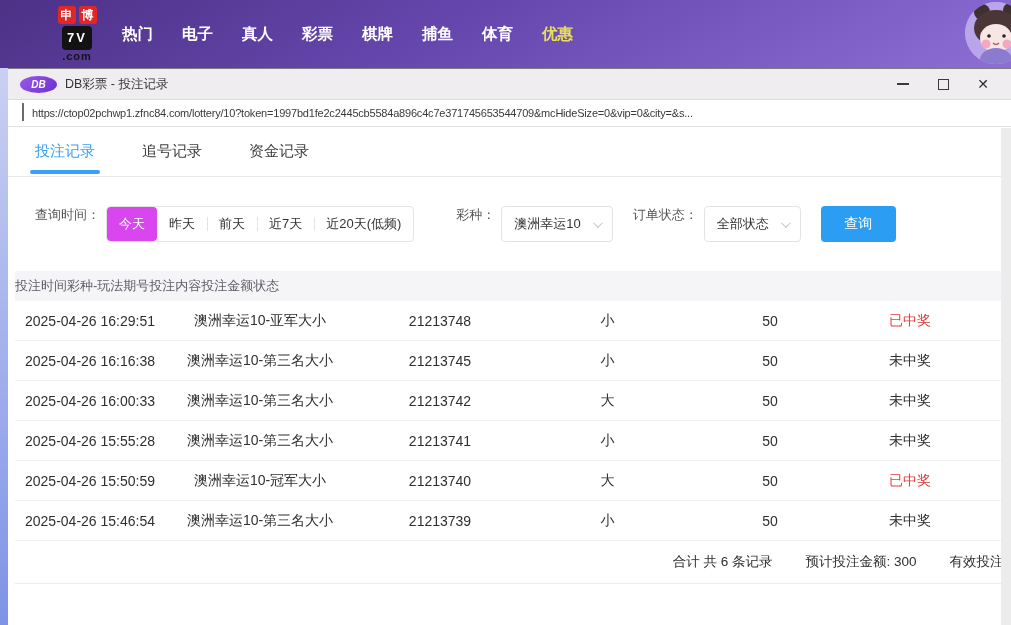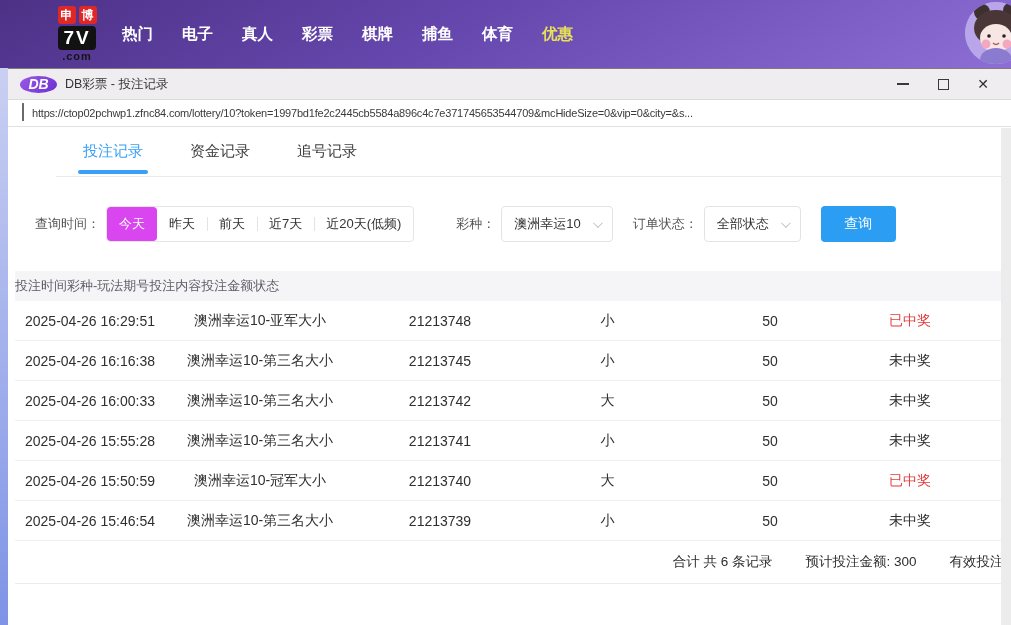--- a/index.html
+++ b/index.html
@@ -7,63 +7,63 @@
   body { font-family:"Liberation Sans","DejaVu Sans",sans-serif; background:#ffffff; position:relative; }
 
   
   .topbar{ position:absolute; top:0; left:0; width:1011px; height:68px;
     background:linear-gradient(150deg,#4d3186 0%,#6647ae 45%,#8c6ed5 100%);
     display:flex; align-items:center; }
   .logo{ margin-left:46px; width:62px; display:flex; flex-direction:column; align-items:center; cursor:pointer; }
   .logo-row{ display:flex; gap:3px; margin-bottom:2px; }
   .logo-sq{ width:18px; height:18px; background:#e02727; border-radius:3px; color:#fff;
     font-size:12px; font-weight:bold; display:flex; align-items:center; justify-content:center; }
-  .logo-7v{ background:#121212; border-radius:4px; padding:1px 5px; color:#fff; font-size:19px;
+  .logo-7v{ background:#121212; border-radius:4px; padding:1px 5px; color:#fff; font-size:13px;
     font-weight:bold; letter-spacing:2px; line-height:22px; }
   .logo-com{ color:#141414; font-size:11px; font-weight:bold; letter-spacing:1px; line-height:12px; }
   .nav{ display:flex; gap:29px; margin-left:14px; }
   .nav-item{ color:#ffffff; font-size:15.5px; font-weight:bold; cursor:pointer; white-space:nowrap; }
   .nav-item.hot{ color:#e7e157; }
   .avatar{ position:absolute; right:-16px; top:2px; width:62px; height:62px; border-radius:50%;
     overflow:hidden; background:#b9a6ea; cursor:pointer; }
 
   
   .left-strip{ position:absolute; left:0; top:68px; width:8px; height:557px;
     background:linear-gradient(#c9d0f2,#7e93e6); }
   .window{ position:absolute; left:8px; top:68px; width:1003px; height:557px; background:#fff; }
   .titlebar{ height:32px; background:#efedf0; border-top:1px solid #7d7d7d; border-bottom:1px solid #dcdadd;
     display:flex; align-items:center; padding:0 8px 0 12px; }
   .db-badge{ width:37px; height:17px; border-radius:50%; background:linear-gradient(135deg,#9a5ae8,#6c2fd0);
-    color:#fff; font-size:14px; font-weight:bold; font-style:italic; display:flex; align-items:center;
+    color:#fff; font-size:10px; font-weight:bold; font-style:italic; display:flex; align-items:center;
     justify-content:center; flex:0 0 auto; }
   .win-title{ font-size:12.5px; color:#333; margin-left:8px; flex:1 1 auto; }
   .win-controls{ display:flex; align-items:center; }
   .win-btn{ width:40px; height:26px; display:flex; align-items:center; justify-content:center; cursor:pointer; }
   .min-bar{ width:12px; height:2px; background:#3a3a3a; }
   .max-box{ width:11px; height:11px; border:1.5px solid #3a3a3a; }
   .close-x{ font-size:14px; color:#2e2e2e; line-height:1; }
 
   .urlbar{ height:27px; background:#fff; border-bottom:1px solid #e2e2e2; display:flex; align-items:center;
     padding:0 10px 0 14px; }
   .lock{ margin-right:8px; flex:0 0 auto; }
   .lock-shackle{ width:7px; height:6px; border:1.5px solid #6a6a6a; border-bottom:none; border-radius:4px 4px 0 0; margin:0 auto; }
   .lock-body{ width:10px; height:7px; background:#6a6a6a; border-radius:1px; }
   .url-text{ font-size:11px; color:#3a3a3a; white-space:nowrap; overflow:hidden; letter-spacing:-0.2px; }
 
   
   .content{ position:relative; height:497px; background:#fff; }
   .tabbar{ height:50px; border-bottom:1px solid #eaeaea; display:flex; align-items:center;
-    padding-left:27px; gap:47px;margin-left:48px; }
+    padding-left:27px; gap:47px; }
   .tab{ position:relative; font-size:15px; color:#3c3c3c; cursor:pointer; height:50px;
     display:flex; align-items:center; }
   .tab.active{ color:#3aa0f5; }
   .tab.active::after{ content:""; position:absolute; left:-5px; right:-5px; bottom:3px; height:4px;
     border-radius:3px; background:#3aa0f5; }
 
-  .filter-row{ display:flex; align-items:center; margin:29px 16px 0 27px; font-size:13px; color:#565656; }
+  .filter-row{ display:flex; align-items:flex-start; margin:29px 16px 0 27px; font-size:13px; color:#565656; }
   .f-label{ margin-right:6px; white-space:nowrap; }
   .time-group{ display:flex; align-items:center; border:1px solid #e5e5e5; border-radius:4px; height:36px; }
   .time-opt{ position:relative; padding:0 12px; line-height:34px; color:#333; cursor:pointer; white-space:nowrap; }
   .time-opt + .time-opt::before{ content:""; position:absolute; left:0; top:10px; width:1px; height:14px; background:#e4e4e4; }
   .time-opt.active{ background:#d946ef; color:#fff; border-radius:4px; }
   .time-opt.active + .time-opt::before{ display:none; }
   .lab-lottery{ margin-left:42px; }
   .lab-status{ margin-left:20px; }
   .select{ height:36px; border:1px solid #e3e3e3; border-radius:4px; display:flex; align-items:center;
     padding:0 12px; color:#333; cursor:pointer; }
@@ -164,23 +164,23 @@
     </span>
     <span class="url-text">https://ctop02pchwp1.zfnc84.com/lottery/10?token=1997bd1fe2c2445cb5584a896c4c7e371745653544709&amp;mcHideSize=0&amp;vip=0&amp;city=&amp;s...</span>
   </div>
 
   <div class="content">
 
     <div class="tabbar">
 
         <span class="tab active">投注记录</span>
 
+        <span class="tab">追号记录</span>
+
         <span class="tab">资金记录</span>
-
-        <span class="tab">追号记录</span>
       </div>
 
     <div class="filter-row">
       <span class="f-label">查询时间：</span>
       <div class="time-group">
 
           <span class="time-opt active">今天</span>
 
           <span class="time-opt">昨天</span>
 

